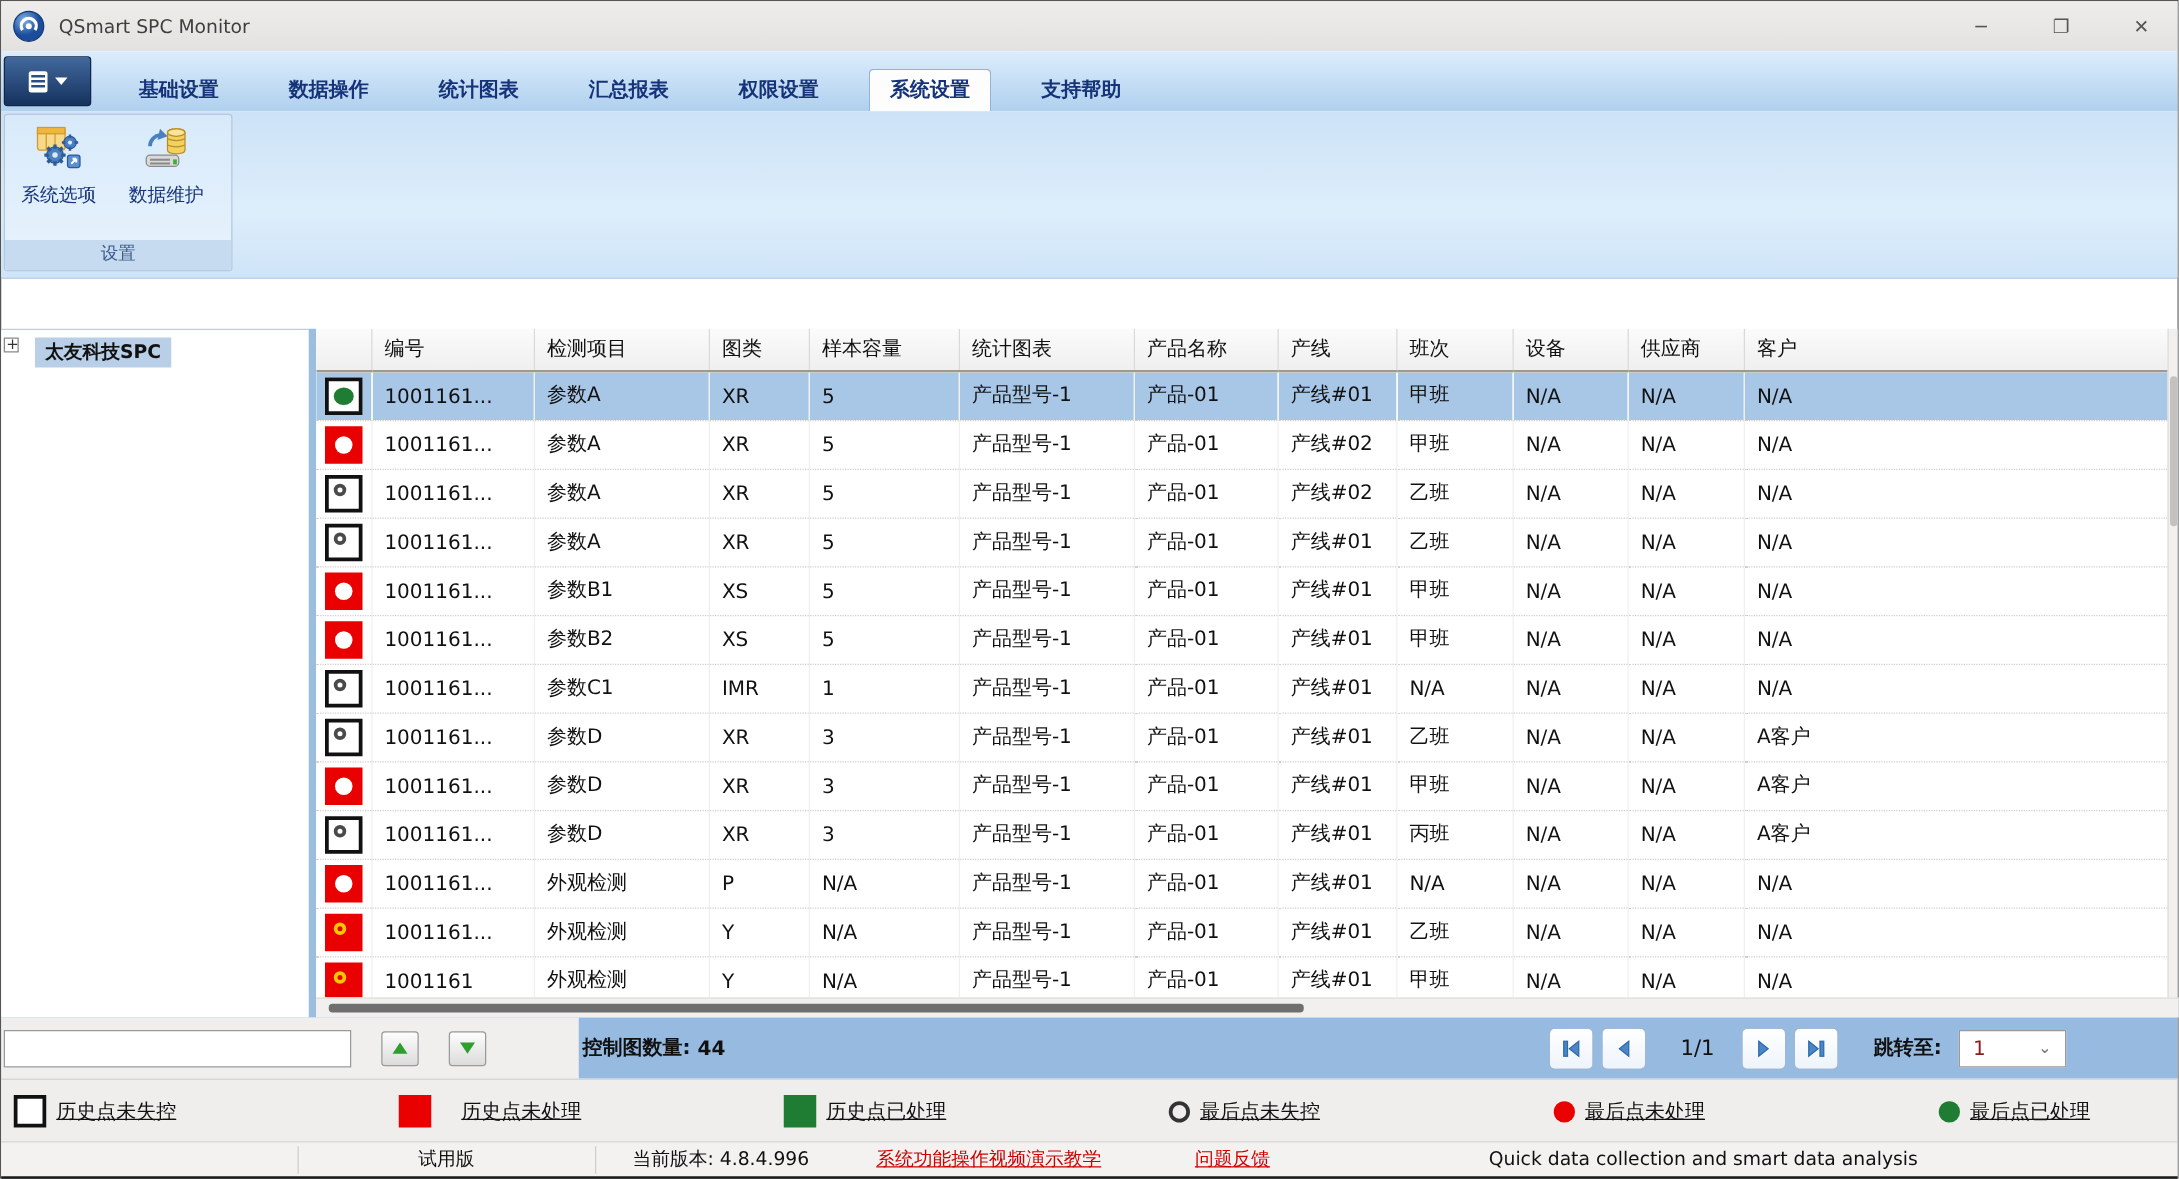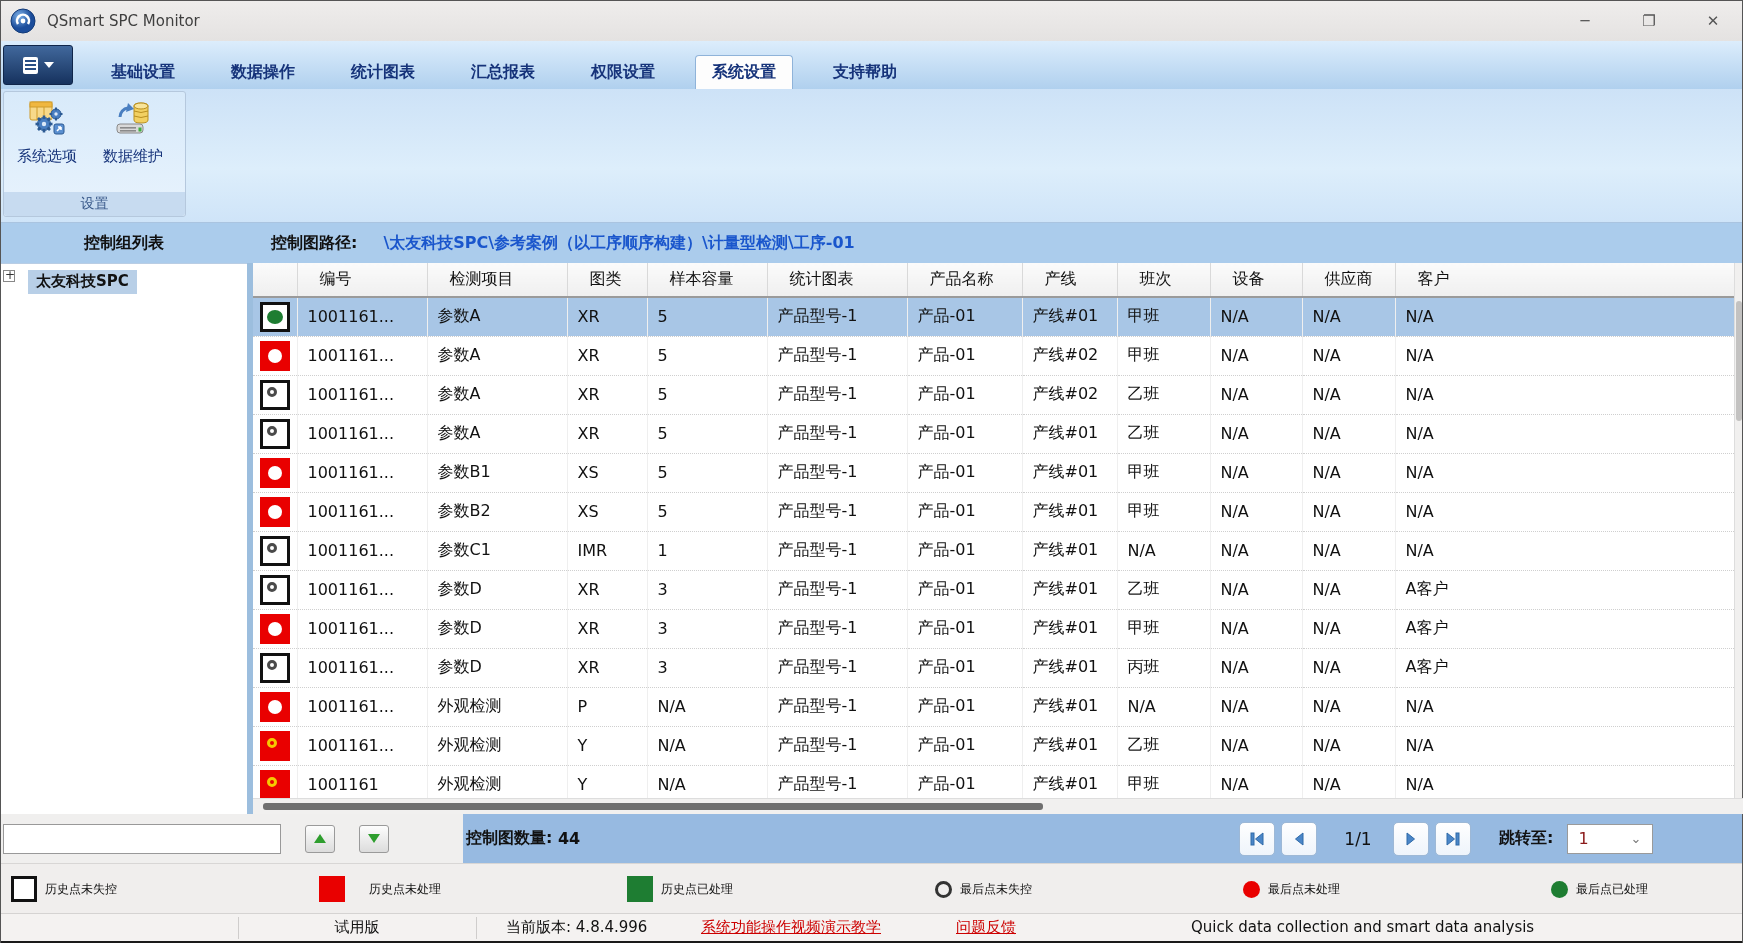--- a/index.html
+++ b/index.html
@@ -54,21 +54,21 @@
   #treerow { position:absolute; left:0; top:6px; width:100%; height:27px; display:flex; align-items:flex-start; }
   #expander { width:12px; height:12px; margin-left:2px; border:1px solid #888; background:#fff; position:relative; }
   #expander::before { content:"+"; position:absolute; left:1px; top:-3px; font-size:12px; color:#333; }
   #treelabel { margin-left:13px; background:#b8cfe7; padding:2px 8px 3px 8px; font-weight:600; font-size:15px; color:#111; }
   #splitter { position:absolute; left:246px; top:262px; width:6px; height:551px; background:#9cbede; }
 
   
   #tablewrap { position:absolute; left:252px; top:262px; width:1483px; height:535px; overflow:hidden; background:#fff; }
   table { border-collapse:collapse; table-layout:fixed; width:1483px; }
   th { height:34px; background:linear-gradient(#fbfbfb,#efefef); border-bottom:2px solid #9a9a9a;
-    border-right:1px solid #d9d9d9; font-weight:normal; font-size:16px; color:#111; text-align:left; padding-left:22px; }
+    border-right:1px solid #d9d9d9; font-weight:normal; font-size:16px; color:#111; text-align:left; padding-left:10px; }
   td { height:39px; border-bottom:1px dotted #cfcfcf; border-right:1px solid #efefef; font-size:16px; color:#111;
     padding-left:10px; white-space:nowrap; overflow:hidden; background:#fff; }
   tr.selected td { background:#a8c6e6; }
   td.iconcell { padding:0; text-align:center; }
   .sticon { display:inline-block; width:30px; height:30px; vertical-align:middle; position:relative; }
   .sticon i { position:absolute; border-radius:50%; }
   .st-green { background:#fff; border:3px solid #111; }
   .st-green i { left:4px; top:5px; width:16px; height:14px; background:#1e7d32; }
   .st-redwhite { background:#e90000; }
   .st-redwhite i { left:8px; top:8px; width:14px; height:14px; background:#fff; }
@@ -99,21 +99,21 @@
   .pagebtn svg { width:18px; height:18px; fill:#4a86c8; stroke:#2f6aa8; }
   #pageindicator { width:70px; text-align:center; font-size:17px; color:#111; }
   #jumplabel { margin:0 14px 0 22px; font-size:16px; font-weight:600; color:#111; white-space:nowrap; }
   #jumpcombo { width:86px; height:30px; background:#fff; border:1px solid #9a9a9a; display:flex; align-items:center; }
   #jumpvalue { flex:1; padding-left:10px; color:#8b1a1a; font-size:16px; }
   #jumpchevron { width:22px; color:#777; font-size:13px; }
 
   
   #legend { position:absolute; left:0; top:862px; width:100%; height:50px; background:#f0eeed; border-top:1px solid #d8d6d5; }
   .legenditem { position:absolute; top:0; height:50px; display:flex; align-items:center; }
-  .legenditem .lab { margin-left:8px; font-size:12px; color:#111; white-space:nowrap; }
+  .legenditem .lab { margin-left:8px; font-size:16px; color:#111; white-space:nowrap;text-decoration:underline; }
   .lg-square-white { width:26px; height:26px; background:#fff; border:3px solid #111; }
   .lg-square-red   { width:26px; height:26px; background:#e90000; }
   .lg-square-green { width:26px; height:26px; background:#1e7d32; }
   .lg-circle-hollow{ width:17px; height:17px; border:3px solid #333; border-radius:50%; background:transparent; }
   .lg-circle-red   { width:17px; height:17px; border-radius:50%; background:#e90000; }
   .lg-circle-green { width:17px; height:17px; border-radius:50%; background:#1e7d32; }
 
   
   #statusbar { position:absolute; left:0; top:912px; width:100%; height:28px; background:#f4f2f1; border-top:1px solid #d5d3d2; }
   .sbitem { position:absolute; top:0; height:28px; line-height:27px; font-size:15px; color:#111; white-space:nowrap; }
@@ -203,25 +203,20 @@
           <rect x="6" y="27" width="16" height="1.6" fill="#8a8a8a"></rect>
             <rect x="6" y="30" width="16" height="1.6" fill="#8a8a8a"></rect>
           <rect x="24.5" y="27.5" width="3" height="4" fill="#3fae3f"></rect>
         </svg>
         <span class="rlabel">数据维护</span>
       </div>
       <div id="grouplabel">设置</div>
     </div>
   </div>
 
-  <div id="subheader">
-    <div id="leftheader">控制组列表</div>
-    <span id="pathlabel">控制图路径:</span>
-    <span id="pathvalue">\太友科技SPC\参考案例（以工序顺序构建）\计量型检测\工序-01</span>
-  </div>
 
   <div id="leftpanel">
     <div id="treerow">
       <span id="expander"></span>
       <span id="treelabel">太友科技SPC</span>
     </div>
   </div>
   <div id="splitter"></div>
 
   <div id="tablewrap">

